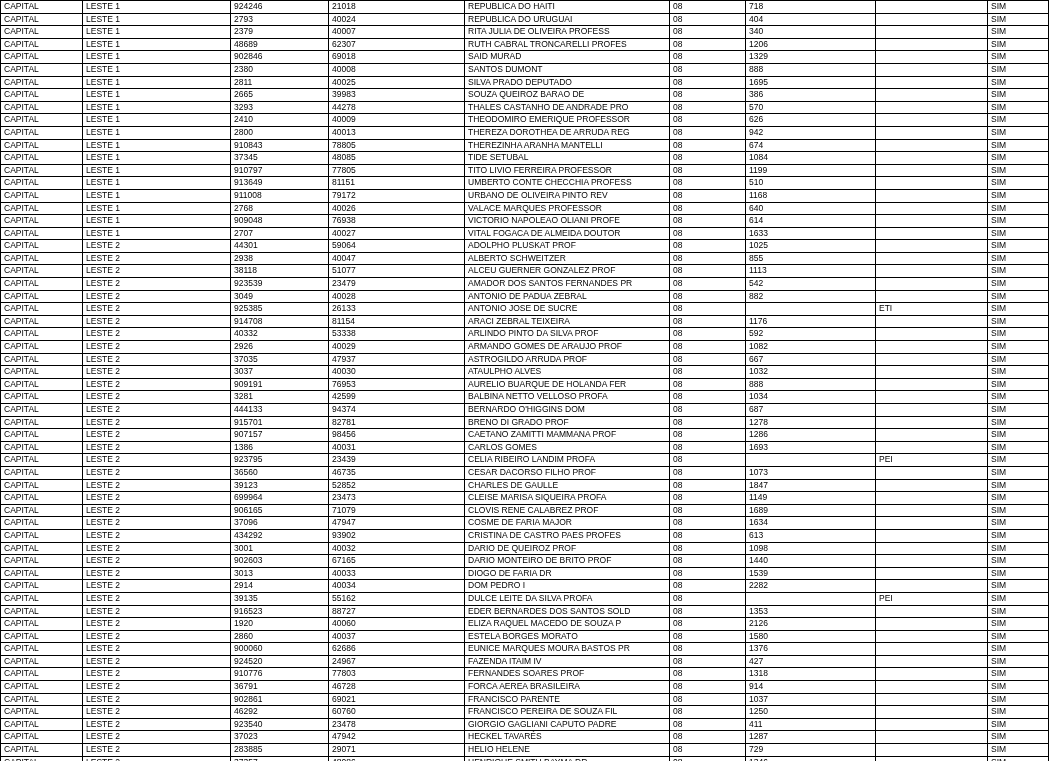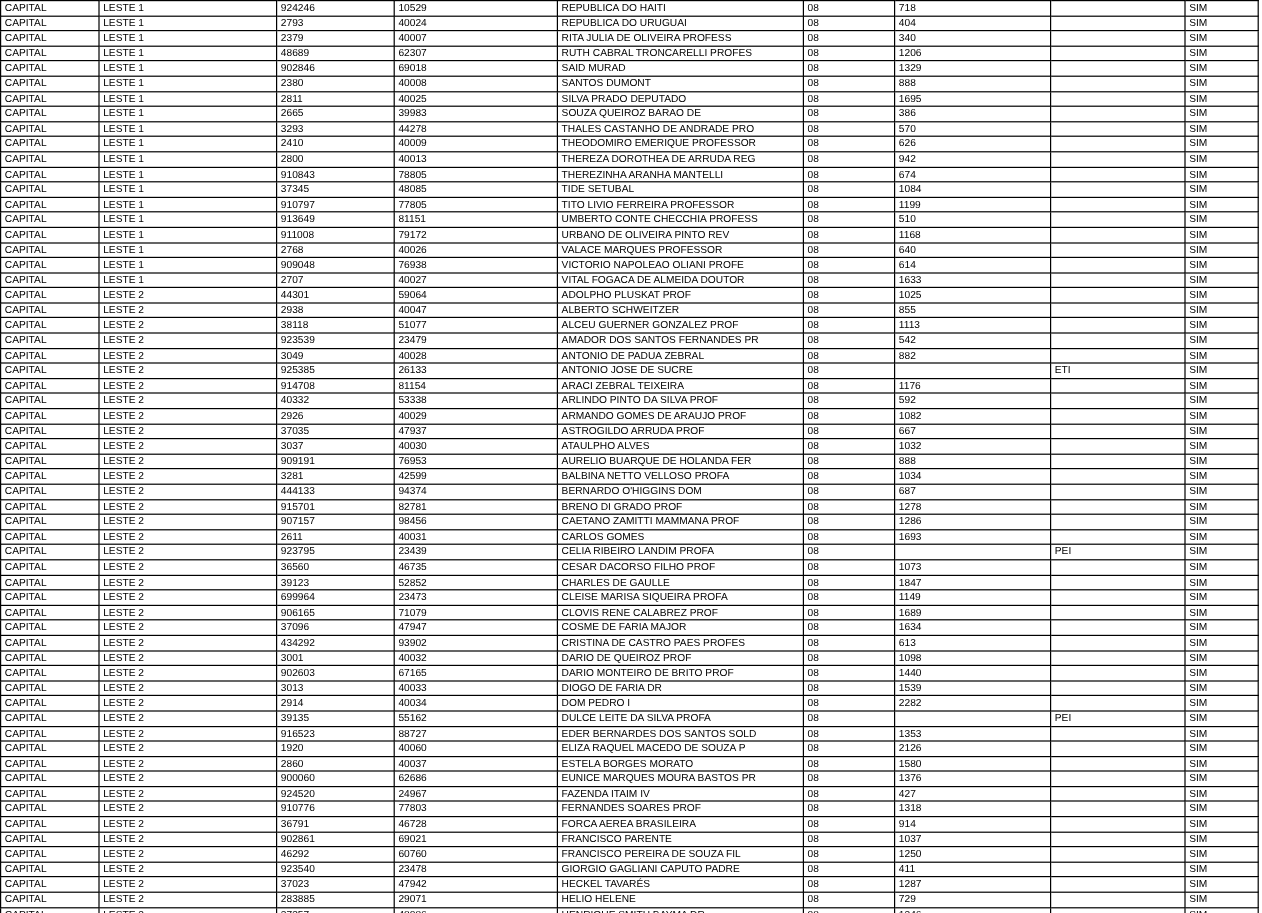--- a/index.html
+++ b/index.html
@@ -57,21 +57,21 @@
     <col class="c-dep">
     <col class="c-turno">
     <col class="c-tipo">
     <col class="c-sim">
   </colgroup>
   <tbody id="table-body">
       <tr>
         <td>CAPITAL</td>
         <td>LESTE 1</td>
         <td class="num">924246</td>
-        <td class="num">10529</td>
+        <td class="num">21018</td>
         <td>REPUBLICA DO HAITI</td>
         <td class="center">08</td>
         <td class="num">718</td>
         <td class="center"></td>
         <td class="center">SIM</td>
       </tr>
       <tr>
         <td>CAPITAL</td>
         <td>LESTE 1</td>
         <td class="num">2793</td>
@@ -441,21 +441,21 @@
         <td class="num">98456</td>
         <td>CAETANO ZAMITTI MAMMANA PROF</td>
         <td class="center">08</td>
         <td class="num">1286</td>
         <td class="center"></td>
         <td class="center">SIM</td>
       </tr>
       <tr>
         <td>CAPITAL</td>
         <td>LESTE 2</td>
-        <td class="num">2611</td>
+        <td class="num">1386</td>
         <td class="num">40031</td>
         <td>CARLOS GOMES</td>
         <td class="center">08</td>
         <td class="num">1693</td>
         <td class="center"></td>
         <td class="center">SIM</td>
       </tr>
       <tr>
         <td>CAPITAL</td>
         <td>LESTE 2</td>

